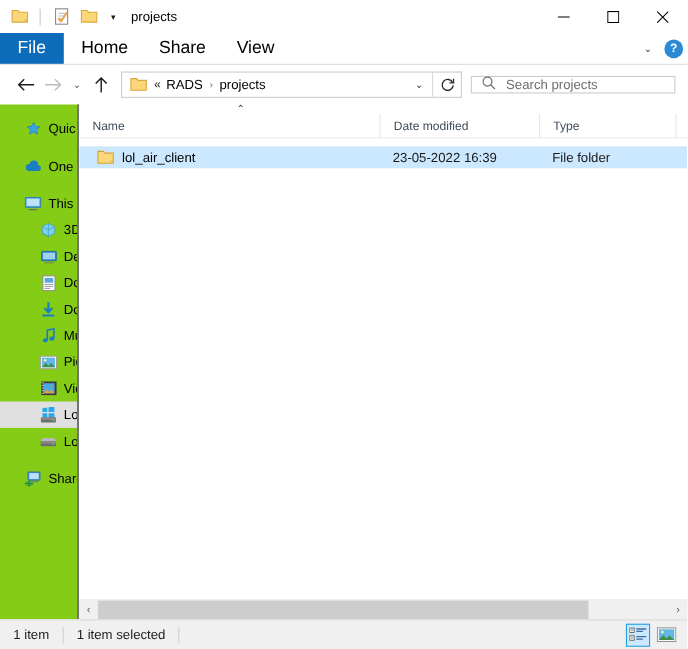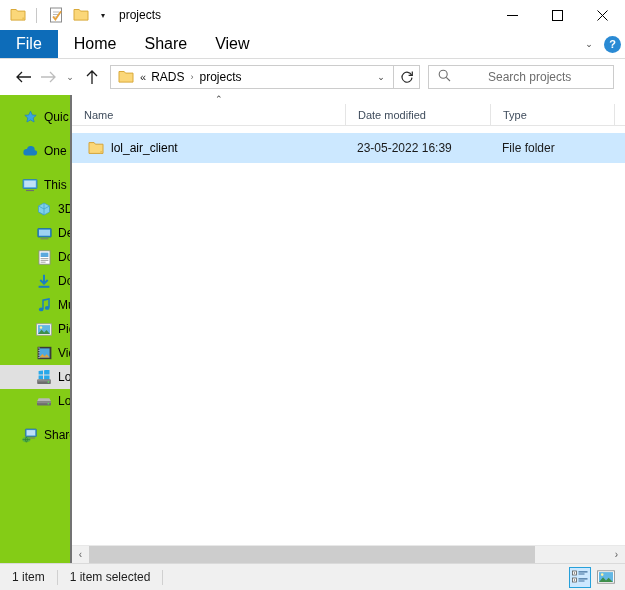--- a/index.html
+++ b/index.html
@@ -190,29 +190,28 @@
     border-left: none;
     background: #ffffff;
     display: flex;
     align-items: center;
     justify-content: center;
     box-sizing: border-box;
     color: #2b2b2b;
   }
   .searchbox {
     width: 186px;
-    height: 24px;
+    height: 16px;
     border: 1px solid #cccccc;
     background: #ffffff;
     display: flex;
     align-items: center;
     margin-left: 8px;
     box-sizing: border-box;
     padding-left: 9px;
-    gap: 28px;
   }
   .search-ph {
     font-size: 12px;
     color: #6d6d6d;
     margin-left: 9px;
     white-space: nowrap;
   }
 
   
   .body-area {
@@ -297,21 +296,21 @@
   .hc-type { width: 124px; min-width: 124px; }
   .hc-size { flex: 1; }
 
   .filelist {
     flex: 1;
     background: #ffffff;
     padding-top: 7px;
     overflow: hidden;
   }
   .file-row {
-    height: 30px;
+    height: 20px;
     display: flex;
     align-items: center;
     font-size: 12px;
     color: #000000;
   }
   .file-row.selected { background: #cce8ff; }
   .fcell {
     display: flex;
     align-items: center;
     box-sizing: border-box;

